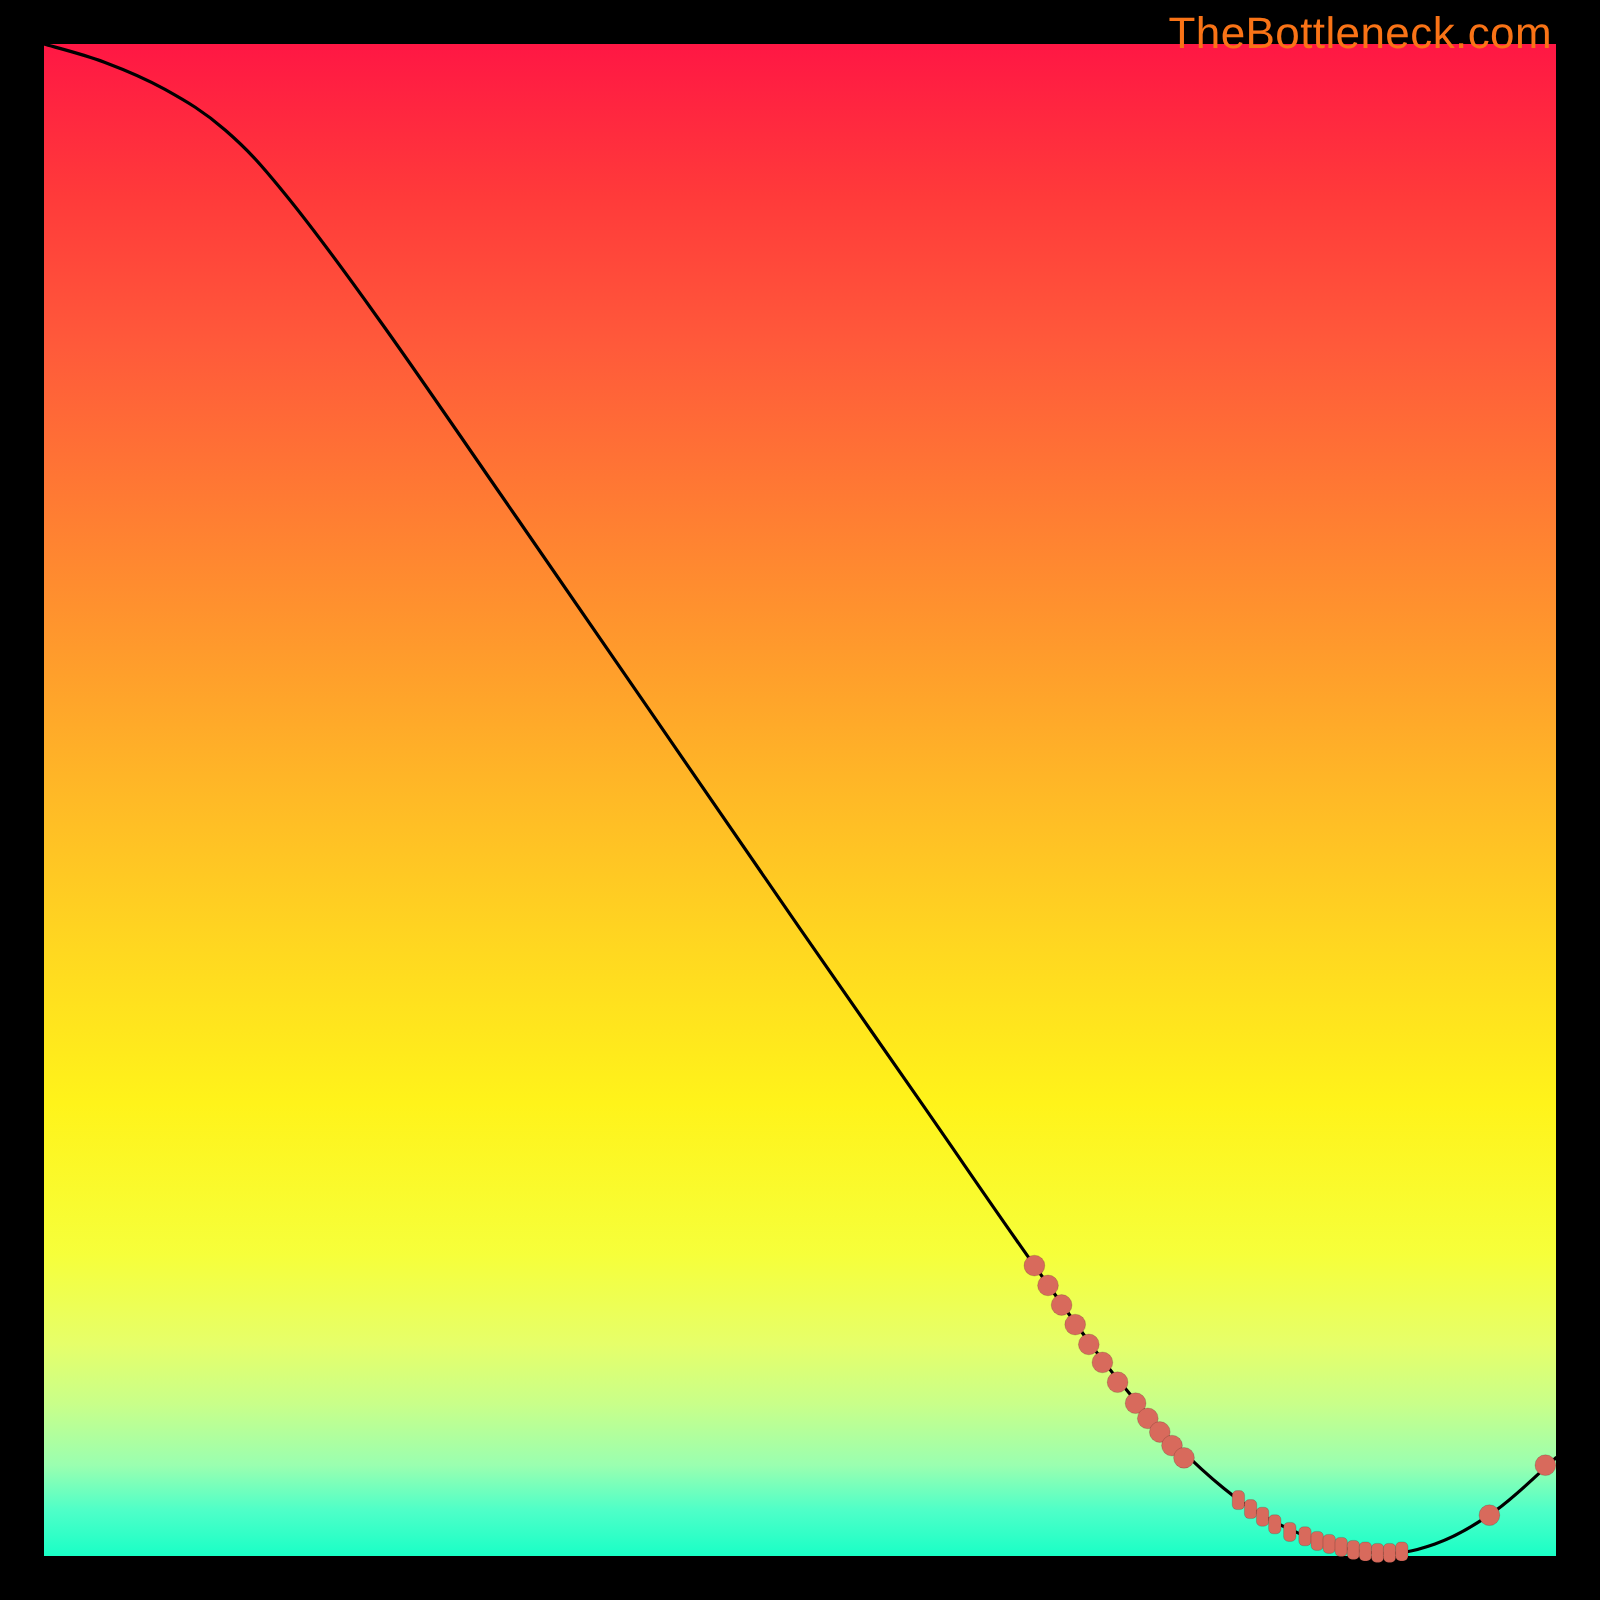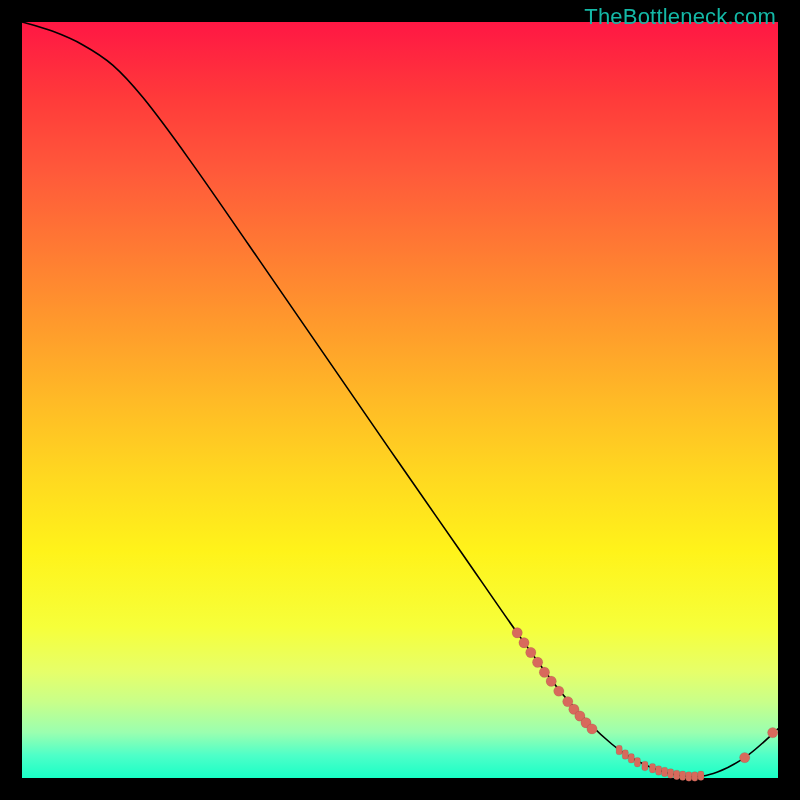--- a/index.html
+++ b/index.html
@@ -37,21 +37,21 @@
       #c8ff8a 90%,
       #9affb0 94%,
       #4effc8 97%,
       #19ffc6 100%
     );
   }
   .watermark {
     position: absolute;
     top: 4px;
     right: 24px;
-    color: #14b8a6;
+    color: #f97316;
     font-size: 22px;
     letter-spacing: 0.2px;
     font-weight: 400;
     user-select: none;
   }
   svg.overlay {
     position: absolute;
     left: 22px;
     top: 22px;
     width: 756px;

